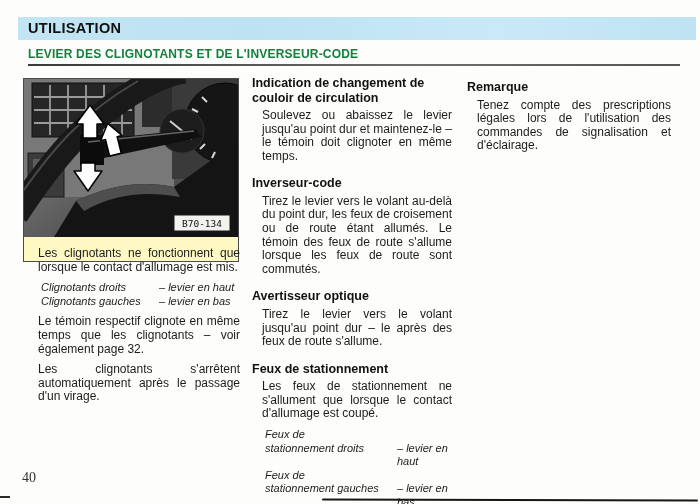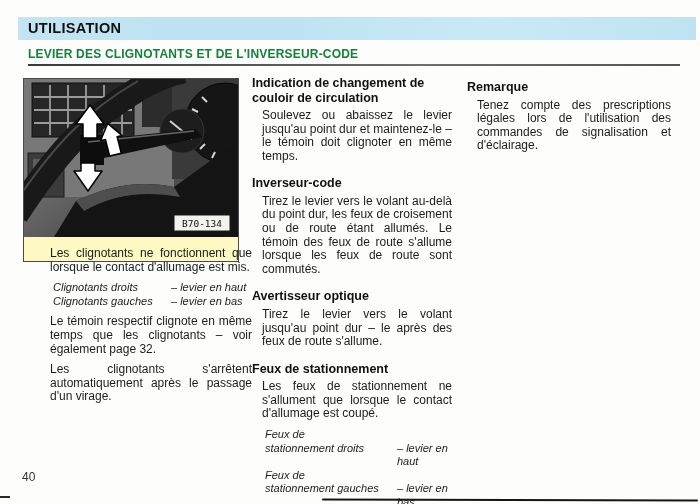--- a/index.html
+++ b/index.html
@@ -32,21 +32,21 @@
   }
 
   
   .photo {
     position:absolute; left:24px; top:79px; width:214px; height:182px;
     background:#fef9c3; box-shadow:0 0 0 1px #4a4a4a;
   }
   .photo svg { display:block; }
 
   
-  .left-col  { position:absolute; left:40px;  top:247px; width:222px; }
+  .left-col  { position:absolute; left:28px;  top:247px; width:222px; }
   .mid-col   { position:absolute; left:252px; top:76px;  width:210px; }
   .right-col { position:absolute; left:467px; top:80px;  width:214px; }
 
   .sec-h {
     font-size:12.5px; font-weight:bold; line-height:14.5px;
     margin:13px 0 4px; color:#111;
   }
   .sec-h.first { margin-top:0; }
   .p {
     font-size:12px; line-height:13.6px; text-align:justify;
@@ -54,21 +54,21 @@
   }
   .pair { display:flex; font-size:11px; line-height:13.6px; }
   .pair .lbl  { width:118px; flex:none; }
   .pair .lbl2 { width:132px; flex:none; }
   .pair-block { margin:0 13px 7px;font-style:italic; }
   .line { font-size:11px; line-height:13.6px; }
 
   
   .page-number {
     position:absolute; left:22px; top:470px;
-    font-size:12px; color:#333;
+    font-size:14px; color:#333;font-family:Liberation Serif, serif;
   }
 
   
   .scan-edge-bottom {
     position:absolute; bottom:3px; left:46%; right:2px; height:2px;
     background:#161616; transform:rotate(0.12deg); border-radius:1px;
   }
   .scan-tick {
     position:absolute; bottom:6px; left:0; width:10px; height:2px; background:#2a2a2a;
   }

